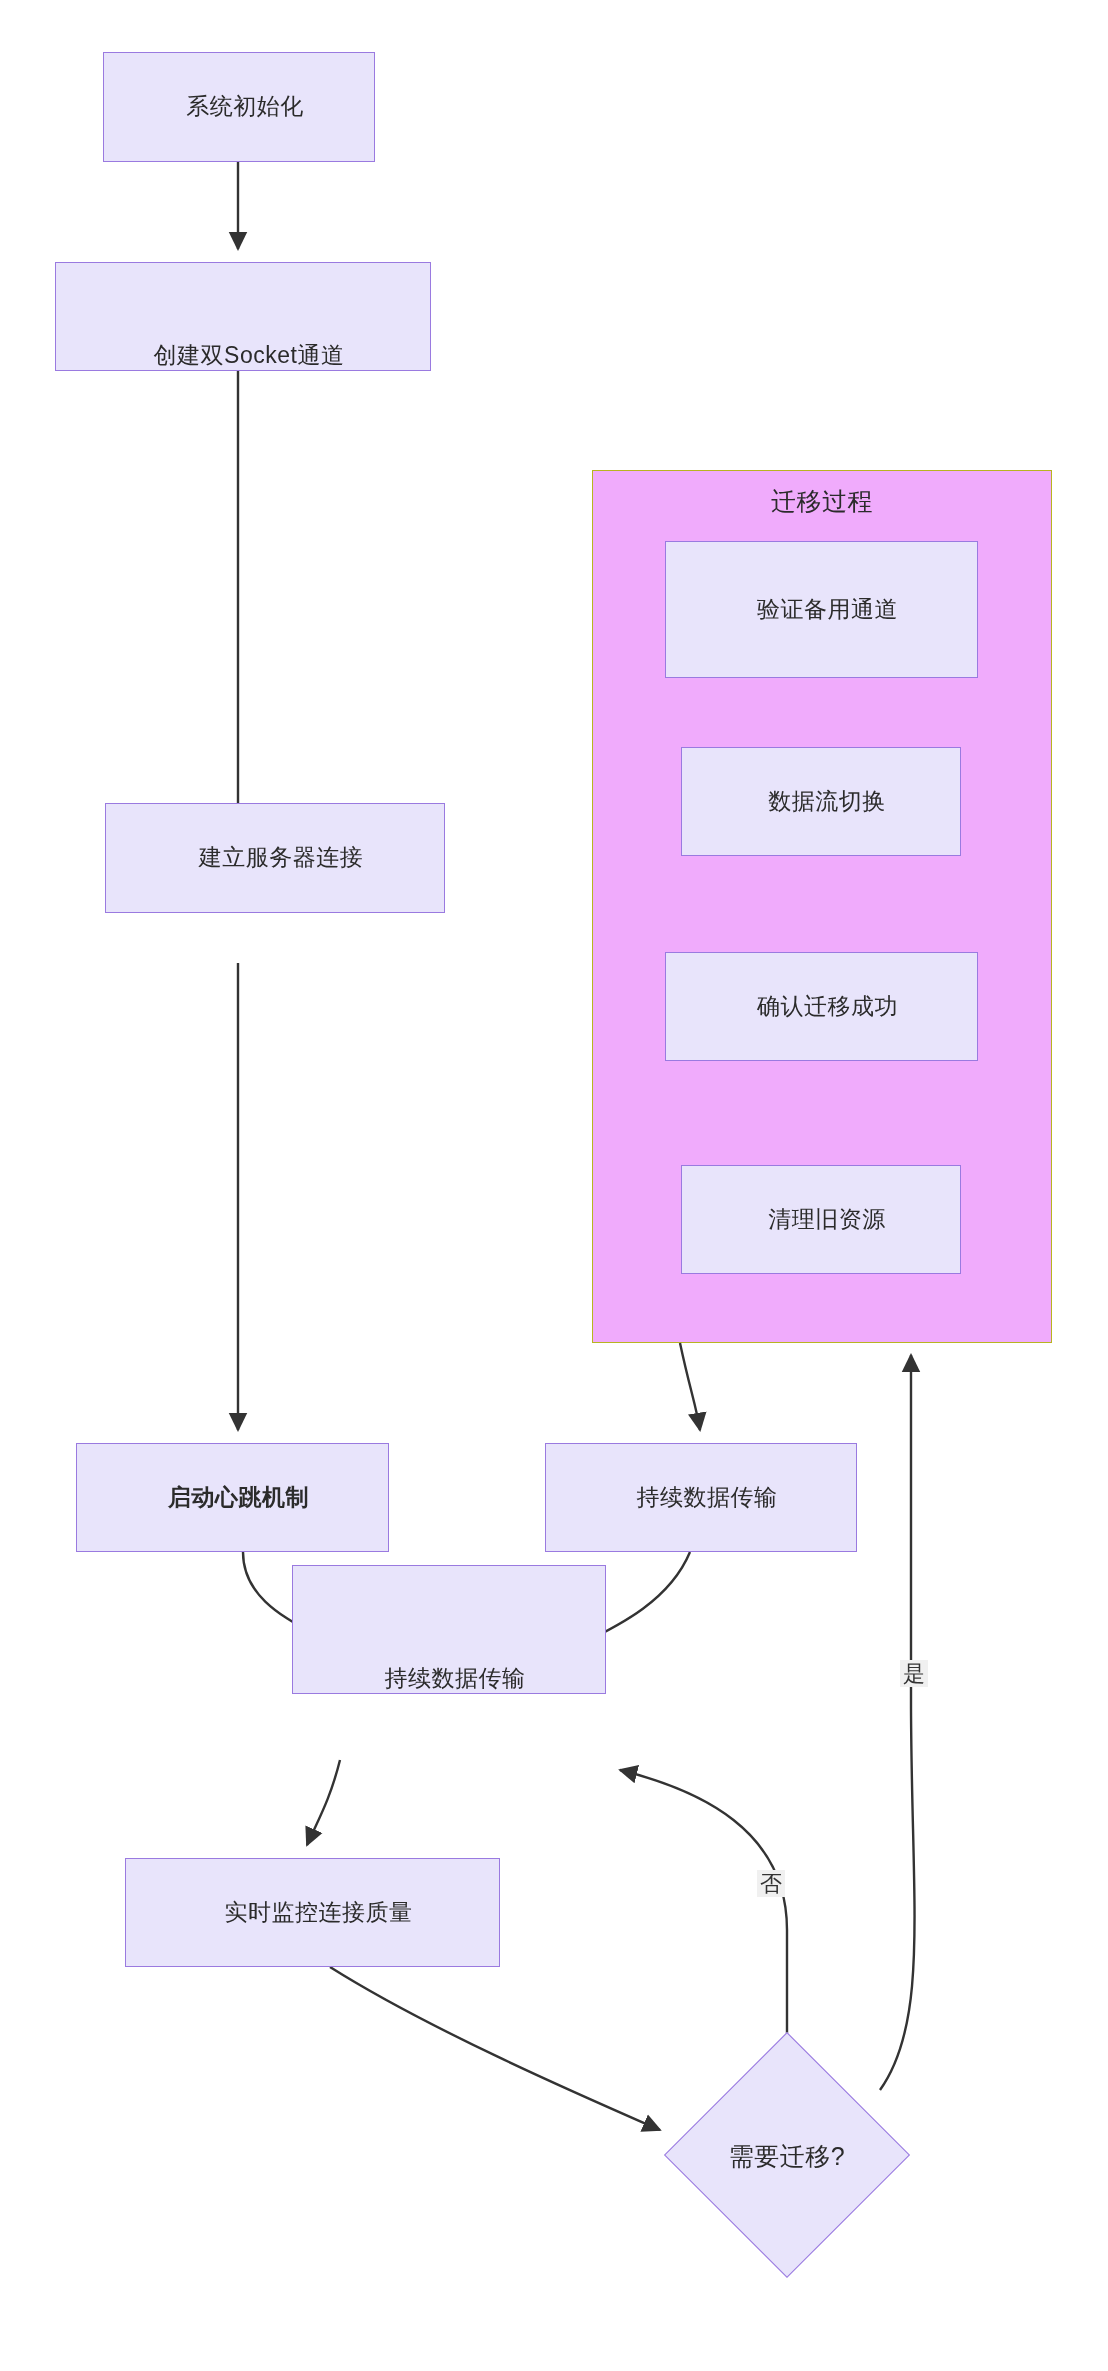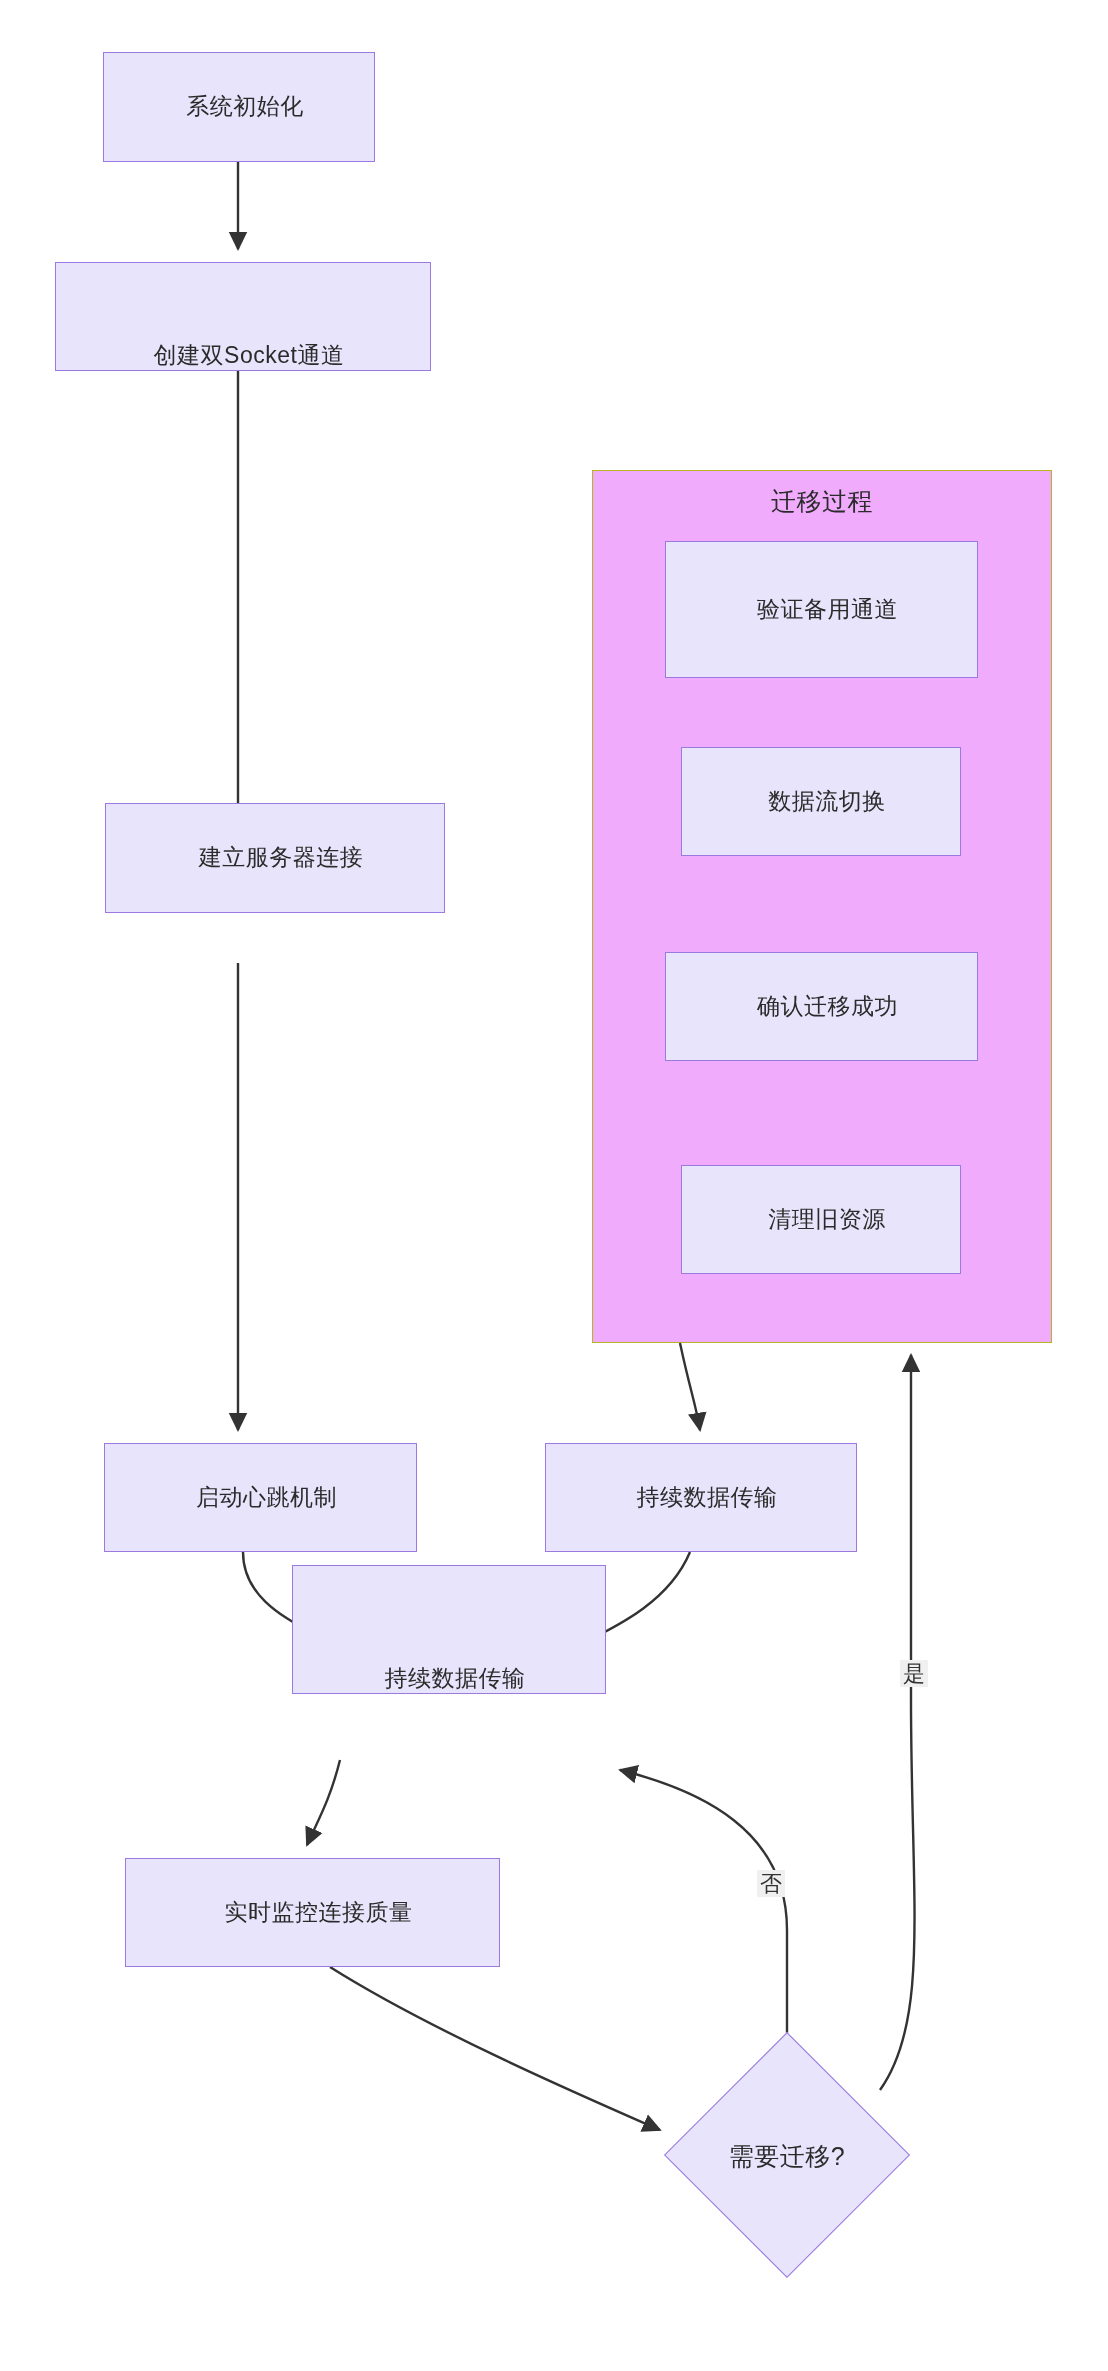--- a/index.html
+++ b/index.html
@@ -105,21 +105,21 @@
   </div>
 
   <div class="node" style="left:55px;top:262px;width:376px;height:109px;align-items:flex-end;">
     <span>创建双Socket通道</span>
   </div>
 
   <div class="node" style="left:70px;top:803px;width:340px;height:110px;margin-left:35px;">
     <span>建立服务器连接</span>
   </div>
 
-  <div class="node" style="left:104px;top:1443px;width:313px;height:109px;">
+  <div class="node" style="left:76px;top:1443px;width:313px;height:109px;font-weight:bold;">
     <span>启动心跳机制</span>
   </div>
 
   <div class="node" style="left:292px;top:1565px;width:314px;height:129px;align-items:flex-end;">
     <span>持续数据传输</span>
   </div>
 
   <div class="node" style="left:125px;top:1858px;width:375px;height:109px;">
     <span>实时监控连接质量</span>
   </div>

